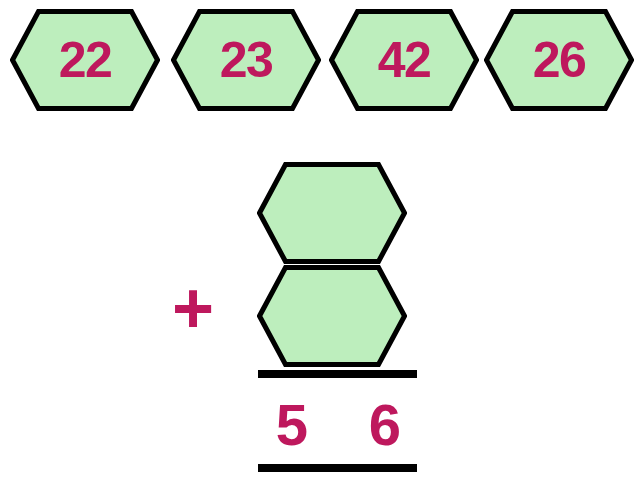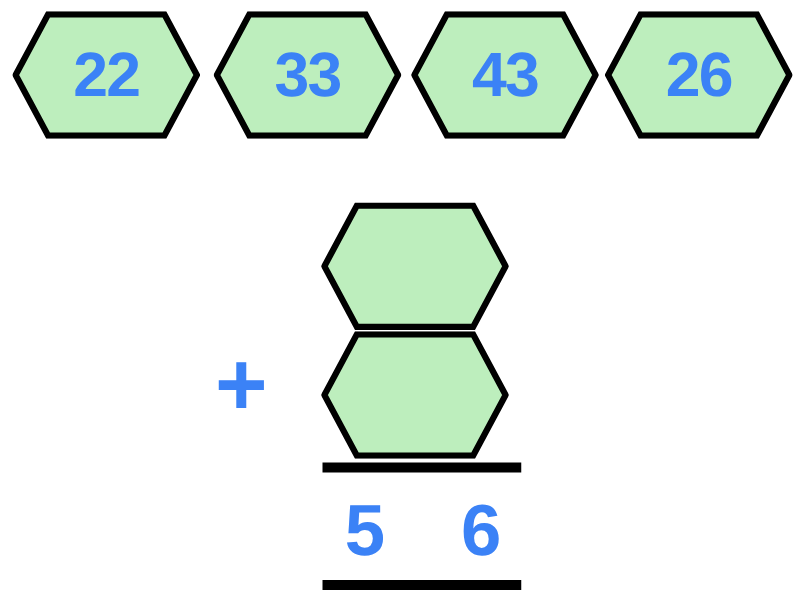--- a/index.html
+++ b/index.html
@@ -6,21 +6,21 @@
     margin: 0;
     padding: 0;
   }
   .stage {
     position: relative;
     width: 640px;
     height: 483px;
     background: #ffffff;
     overflow: hidden;
     font-family: "Liberation Sans", sans-serif;
-    color: #3b82f6;
+    color: #be185d;
   }
   .tile {
     position: absolute;
     width: 150px;
     height: 102px;
   }
   .tile svg {
     position: absolute;
     left: 0;
     top: 0;
@@ -99,28 +99,28 @@
       <svg viewBox="0 0 150 102">
         <polygon points="28.5,2.5 121.5,2.5 147.5,51 121.5,99.5 28.5,99.5 2.5,51" stroke="#000000" stroke-width="5" stroke-linejoin="miter" fill="#bdeebd"></polygon>
       </svg>
       <span class="tile-label">22</span>
     </div>
 
     <div class="tile c2">
       <svg viewBox="0 0 150 102">
         <polygon points="28.5,2.5 121.5,2.5 147.5,51 121.5,99.5 28.5,99.5 2.5,51" stroke="#000000" stroke-width="5" stroke-linejoin="miter" fill="#bdeebd"></polygon>
       </svg>
-      <span class="tile-label">33</span>
+      <span class="tile-label">23</span>
     </div>
 
     <div class="tile c3">
       <svg viewBox="0 0 150 102">
         <polygon points="28.5,2.5 121.5,2.5 147.5,51 121.5,99.5 28.5,99.5 2.5,51" stroke="#000000" stroke-width="5" stroke-linejoin="miter" fill="#bdeebd"></polygon>
       </svg>
-      <span class="tile-label">43</span>
+      <span class="tile-label">42</span>
     </div>
 
     <div class="tile c4">
       <svg viewBox="0 0 150 102">
         <polygon points="28.5,2.5 121.5,2.5 147.5,51 121.5,99.5 28.5,99.5 2.5,51" stroke="#000000" stroke-width="5" stroke-linejoin="miter" fill="#bdeebd"></polygon>
       </svg>
       <span class="tile-label">26</span>
     </div>
 
   </div>

